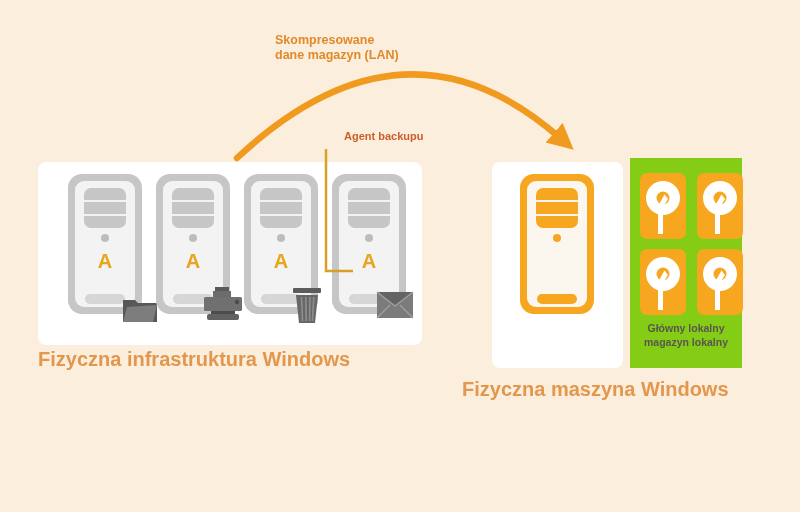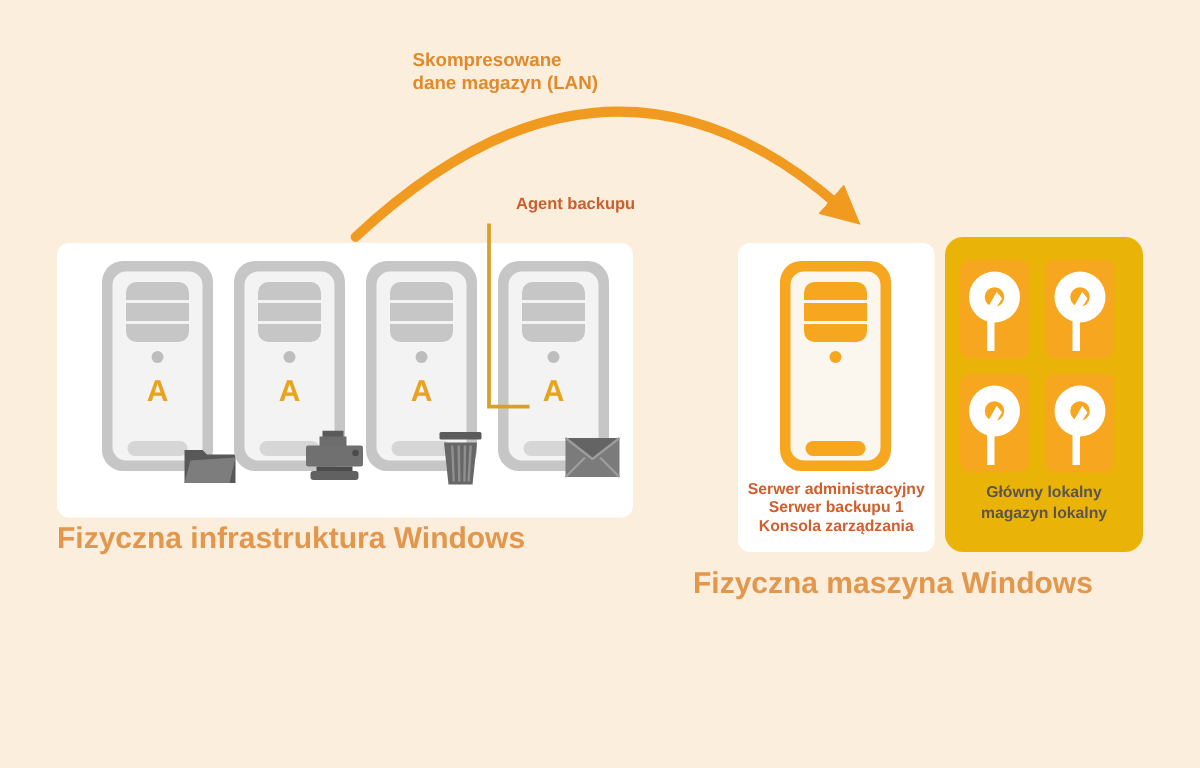--- a/index.html
+++ b/index.html
@@ -19,21 +19,21 @@
 
   
   .agent-label{
     left:328px;top:130px;font-size:11px;font-weight:bold;color:#ca5f2c;margin-left:16px;
   }
 
   
   .panel-white{background:#ffffff;border-radius:8px;}
   .left-panel{left:38px;top:162px;width:384px;height:183px;}
   .ctl-server-panel{left:492px;top:162px;width:131px;height:206px;}
-  .storage-panel{left:630px;top:158px;width:132px;height:210px;background:#eab308;border-radius:12px;}
+  .storage-panel{left:630px;top:158px;width:112px;height:210px;background:#84cc16;border-radius:0;}
 
   
   .big-caption{
     font-size:20px;font-weight:bold;color:#e2974d;text-align:left;line-height:21px;
   }
   .left-caption{left:38px;top:349px;width:384px;}
   .right-caption{left:462px;top:379px;width:340px;}
 
   
   .tower{
@@ -173,25 +173,20 @@
   <div class="abs panel-white ctl-server-panel">
     <div class="tower orange" style="left:28px;">
       <div class="inner"></div>
       <div class="vent">
           <i></i>
           <i></i>
           <i></i>
         </div>
       <div class="dot"></div>
       <div class="slot"></div>
-    </div>
-    <div class="small-caption server-caption">
-      <span class="nowrap">Serwer administracyjny</span><br>
-      <span class="nowrap">Serwer backupu 1</span><br>
-      <span class="nowrap">Konsola zarządzania</span>
     </div>
   </div>
 
   <div class="abs storage-panel">
     <svg class="disk d1" viewBox="0 0 46 66">
       <rect x="0" y="0" width="46" height="66" rx="7" fill="#f6a71f"></rect>
       <circle cx="23" cy="25" r="17" fill="#ffffff"></circle>
       <circle cx="23" cy="25" r="6.5" fill="#f6a71f"></circle>
       <path d="M18 61 L18 33 L24.5 21.5 L28 26 L23 34 L23 61 Z" fill="#ffffff"></path>
     </svg>

